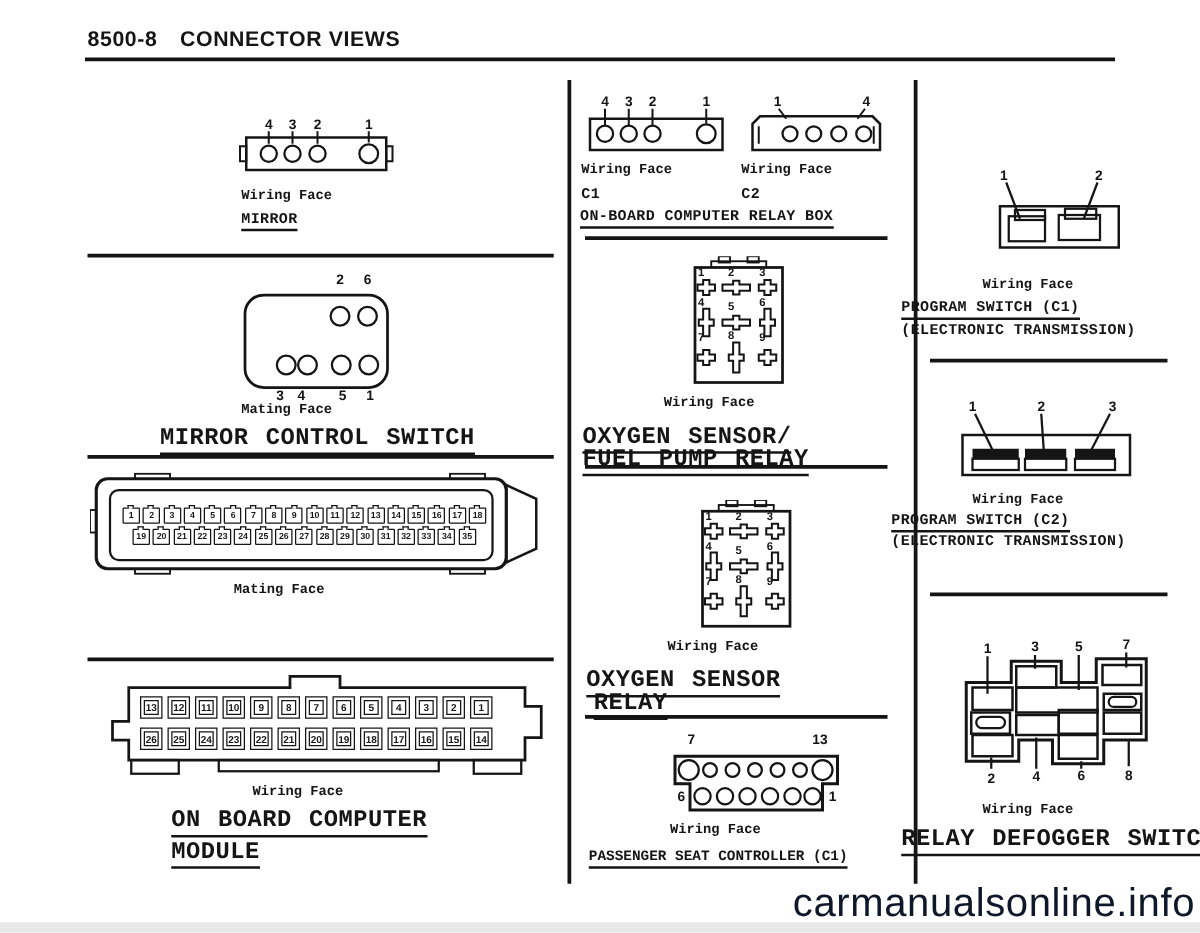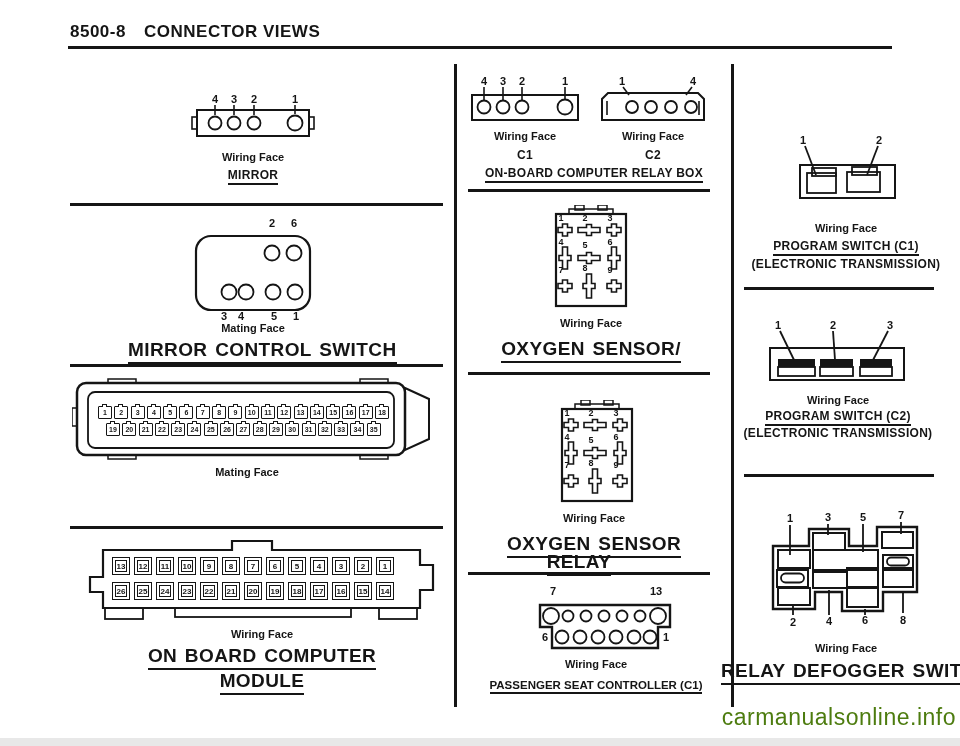--- a/index.html
+++ b/index.html
@@ -1,38 +1,38 @@
 <!DOCTYPE html>
 <html><head>
 <meta charset="utf-8">
 <style>
   html,body{margin:0;padding:0;background:#e8e8e8;}
   .page{position:relative;width:960px;height:738px;background:#ffffff;color:#151515;
         font-family:"Liberation Sans",sans-serif;font-weight:bold;overflow:hidden;}
   .abs{position:absolute;}
   .hline{position:absolute;background:#151515;height:2.5px;}
   .vline{position:absolute;background:#151515;width:2.5px;}
-  .cap{position:absolute;text-align:center;white-space:nowrap;}
+  .cap{position:absolute;text-align:left;white-space:nowrap;font-family:Liberation Mono, monospace;}
   .cap .u{display:inline-block;border-bottom:2px solid #151515;padding-bottom:1px;}
   .f11{font-size:11px;}
   .f12{font-size:12px;letter-spacing:.3px;}
   .f13{font-size:19px;letter-spacing:.4px;word-spacing:2px;}
   svg text{font-family:"Liberation Sans",sans-serif;font-weight:bold;fill:#151515;}
   svg .ln{stroke:#151515;fill:none;}
   .pinrow{position:absolute;display:flex;z-index:3;}
   .row-m{gap:2.3px;}
   .row-o{gap:4px;}
   .mpin{width:14px;height:13px;border:1.3px solid #151515;border-radius:1px;background:#fff;
         font:bold 7px/11px "Liberation Sans",sans-serif;text-align:center;position:relative;box-sizing:border-box;}
   .mpin::before{content:"";position:absolute;top:-3.4px;left:3.2px;width:5px;height:3.2px;
         border:1.1px solid #151515;border-bottom:none;background:#fff;box-sizing:border-box;}
   .opin{width:18px;height:18px;border:1.5px solid #151515;outline:1.2px solid #151515;outline-offset:-4.5px;
         background:#fff;font:bold 8px/17px "Liberation Sans",sans-serif;text-align:center;box-sizing:border-box;}
-  .watermark{position:absolute;right:4px;top:704px;font-size:23px;font-weight:normal;
-        color:#4d7c0f;letter-spacing:.5px;}
+  .watermark{position:absolute;right:4px;top:704px;font-size:32px;font-weight:normal;
+        color:#0f172a;letter-spacing:.5px;}
   .hdr-code{position:absolute;left:70px;top:22px;font-size:17px;letter-spacing:.5px;}
   .hdr-title{position:absolute;left:144px;top:22px;font-size:17px;letter-spacing:.5px;}
 </style>
 </head>
 <body>
 
 <div class="page">
 
   <div class="hdr-code">8500-8</div>
   <div class="hdr-title">CONNECTOR VIEWS</div>
@@ -233,20 +233,21 @@
     <path class="ln" stroke-width="1.6" fill="#fff" d="M60.5,19 H65.5 V22.5 H70 V27.5 H65.5 V31 H60.5 V27.5 H56 V22.5 H60.5 Z"></path>
     <path class="ln" stroke-width="1.6" fill="#fff" d="M11.5,42 H16.5 V50.5 H20 V55.5 H16.5 V64 H11.5 V55.5 H8 V50.5 H11.5 Z"></path>
     <path class="ln" stroke-width="1.6" fill="#fff" d="M35.5,47.5 H40.5 V50.5 H49 V55.5 H40.5 V58.5 H35.5 V55.5 H27 V50.5 H35.5 Z"></path>
     <path class="ln" stroke-width="1.6" fill="#fff" d="M60.5,42 H65.5 V50.5 H69 V55.5 H65.5 V64 H60.5 V55.5 H57 V50.5 H60.5 Z"></path>
     <path class="ln" stroke-width="1.6" fill="#fff" d="M11.5,75 H16.5 V78.5 H21 V83.5 H16.5 V87 H11.5 V83.5 H7 V78.5 H11.5 Z"></path>
     <path class="ln" stroke-width="1.6" fill="#fff" d="M35.5,69 H40.5 V78.5 H44 V83.5 H40.5 V93 H35.5 V83.5 H32 V78.5 H35.5 Z"></path>
     <path class="ln" stroke-width="1.6" fill="#fff" d="M60.5,75 H65.5 V78.5 H70 V83.5 H65.5 V87 H60.5 V83.5 H56 V78.5 H60.5 Z"></path>
   </svg>
   <div class="cap f11" style="left:531px;top:317px;width:120px;">Wiring Face</div>
   <div class="cap f13" style="left:466px;top:338px;width:250px;"><span class="u">OXYGEN SENSOR/</span></div>
+  <div class="cap f13" style="left:466px;top:356px;width:250px;"><span class="u">FUEL PUMP RELAY</span></div>
 
   <svg class="abs" style="left:557px;top:400px;" width="82" height="104">
     <rect class="ln" x="24" y="0" width="9" height="5" stroke-width="1.5"></rect>
     <rect class="ln" x="47" y="0" width="9" height="5" stroke-width="1.5"></rect>
     <rect class="ln" x="18" y="4" width="44" height="5" stroke-width="1.5"></rect>
     <rect x="5" y="9" width="70" height="92" fill="#fff" stroke="#151515" stroke-width="2.2"></rect>
     <text x="10" y="16" font-size="9" text-anchor="middle">1</text>
     <text x="34" y="16" font-size="9" text-anchor="middle">2</text>
     <text x="59" y="16" font-size="9" text-anchor="middle">3</text>
     <text x="10" y="40" font-size="9" text-anchor="middle">4</text>
@@ -260,21 +261,21 @@
     <path class="ln" stroke-width="1.6" fill="#fff" d="M60.5,19 H65.5 V22.5 H70 V27.5 H65.5 V31 H60.5 V27.5 H56 V22.5 H60.5 Z"></path>
     <path class="ln" stroke-width="1.6" fill="#fff" d="M11.5,42 H16.5 V50.5 H20 V55.5 H16.5 V64 H11.5 V55.5 H8 V50.5 H11.5 Z"></path>
     <path class="ln" stroke-width="1.6" fill="#fff" d="M35.5,47.5 H40.5 V50.5 H49 V55.5 H40.5 V58.5 H35.5 V55.5 H27 V50.5 H35.5 Z"></path>
     <path class="ln" stroke-width="1.6" fill="#fff" d="M60.5,42 H65.5 V50.5 H69 V55.5 H65.5 V64 H60.5 V55.5 H57 V50.5 H60.5 Z"></path>
     <path class="ln" stroke-width="1.6" fill="#fff" d="M11.5,75 H16.5 V78.5 H21 V83.5 H16.5 V87 H11.5 V83.5 H7 V78.5 H11.5 Z"></path>
     <path class="ln" stroke-width="1.6" fill="#fff" d="M35.5,69 H40.5 V78.5 H44 V83.5 H40.5 V93 H35.5 V83.5 H32 V78.5 H35.5 Z"></path>
     <path class="ln" stroke-width="1.6" fill="#fff" d="M60.5,75 H65.5 V78.5 H70 V83.5 H65.5 V87 H60.5 V83.5 H56 V78.5 H60.5 Z"></path>
   </svg>
   <div class="cap f11" style="left:534px;top:512px;width:120px;">Wiring Face</div>
   <div class="cap f13" style="left:469px;top:533px;width:250px;"><span class="u">OXYGEN SENSOR</span></div>
-  <div class="cap f13" style="left:454px;top:551px;width:250px;"><span class="u">RELAY</span></div>
+  <div class="cap f13" style="left:475px;top:551px;width:250px;"><span class="u">RELAY</span></div>
 
   <svg class="abs" style="left:533px;top:583px;" width="148" height="70">
     <text x="20" y="12" font-size="11" text-anchor="middle">7</text>
     <text x="123" y="12" font-size="11" text-anchor="middle">13</text>
     <path class="ln" d="M7,22 H137 V44 H125 V65 H19 V44 H7 Z" stroke-width="2.4"></path>
     <circle class="ln" cx="18" cy="33" r="8" stroke-width="1.8"></circle>
     <circle class="ln" cx="35" cy="33" r="5.5" stroke-width="1.8"></circle>
     <circle class="ln" cx="53" cy="33" r="5.5" stroke-width="1.8"></circle>
     <circle class="ln" cx="71" cy="33" r="5.5" stroke-width="1.8"></circle>
     <circle class="ln" cx="89" cy="33" r="5.5" stroke-width="1.8"></circle>

